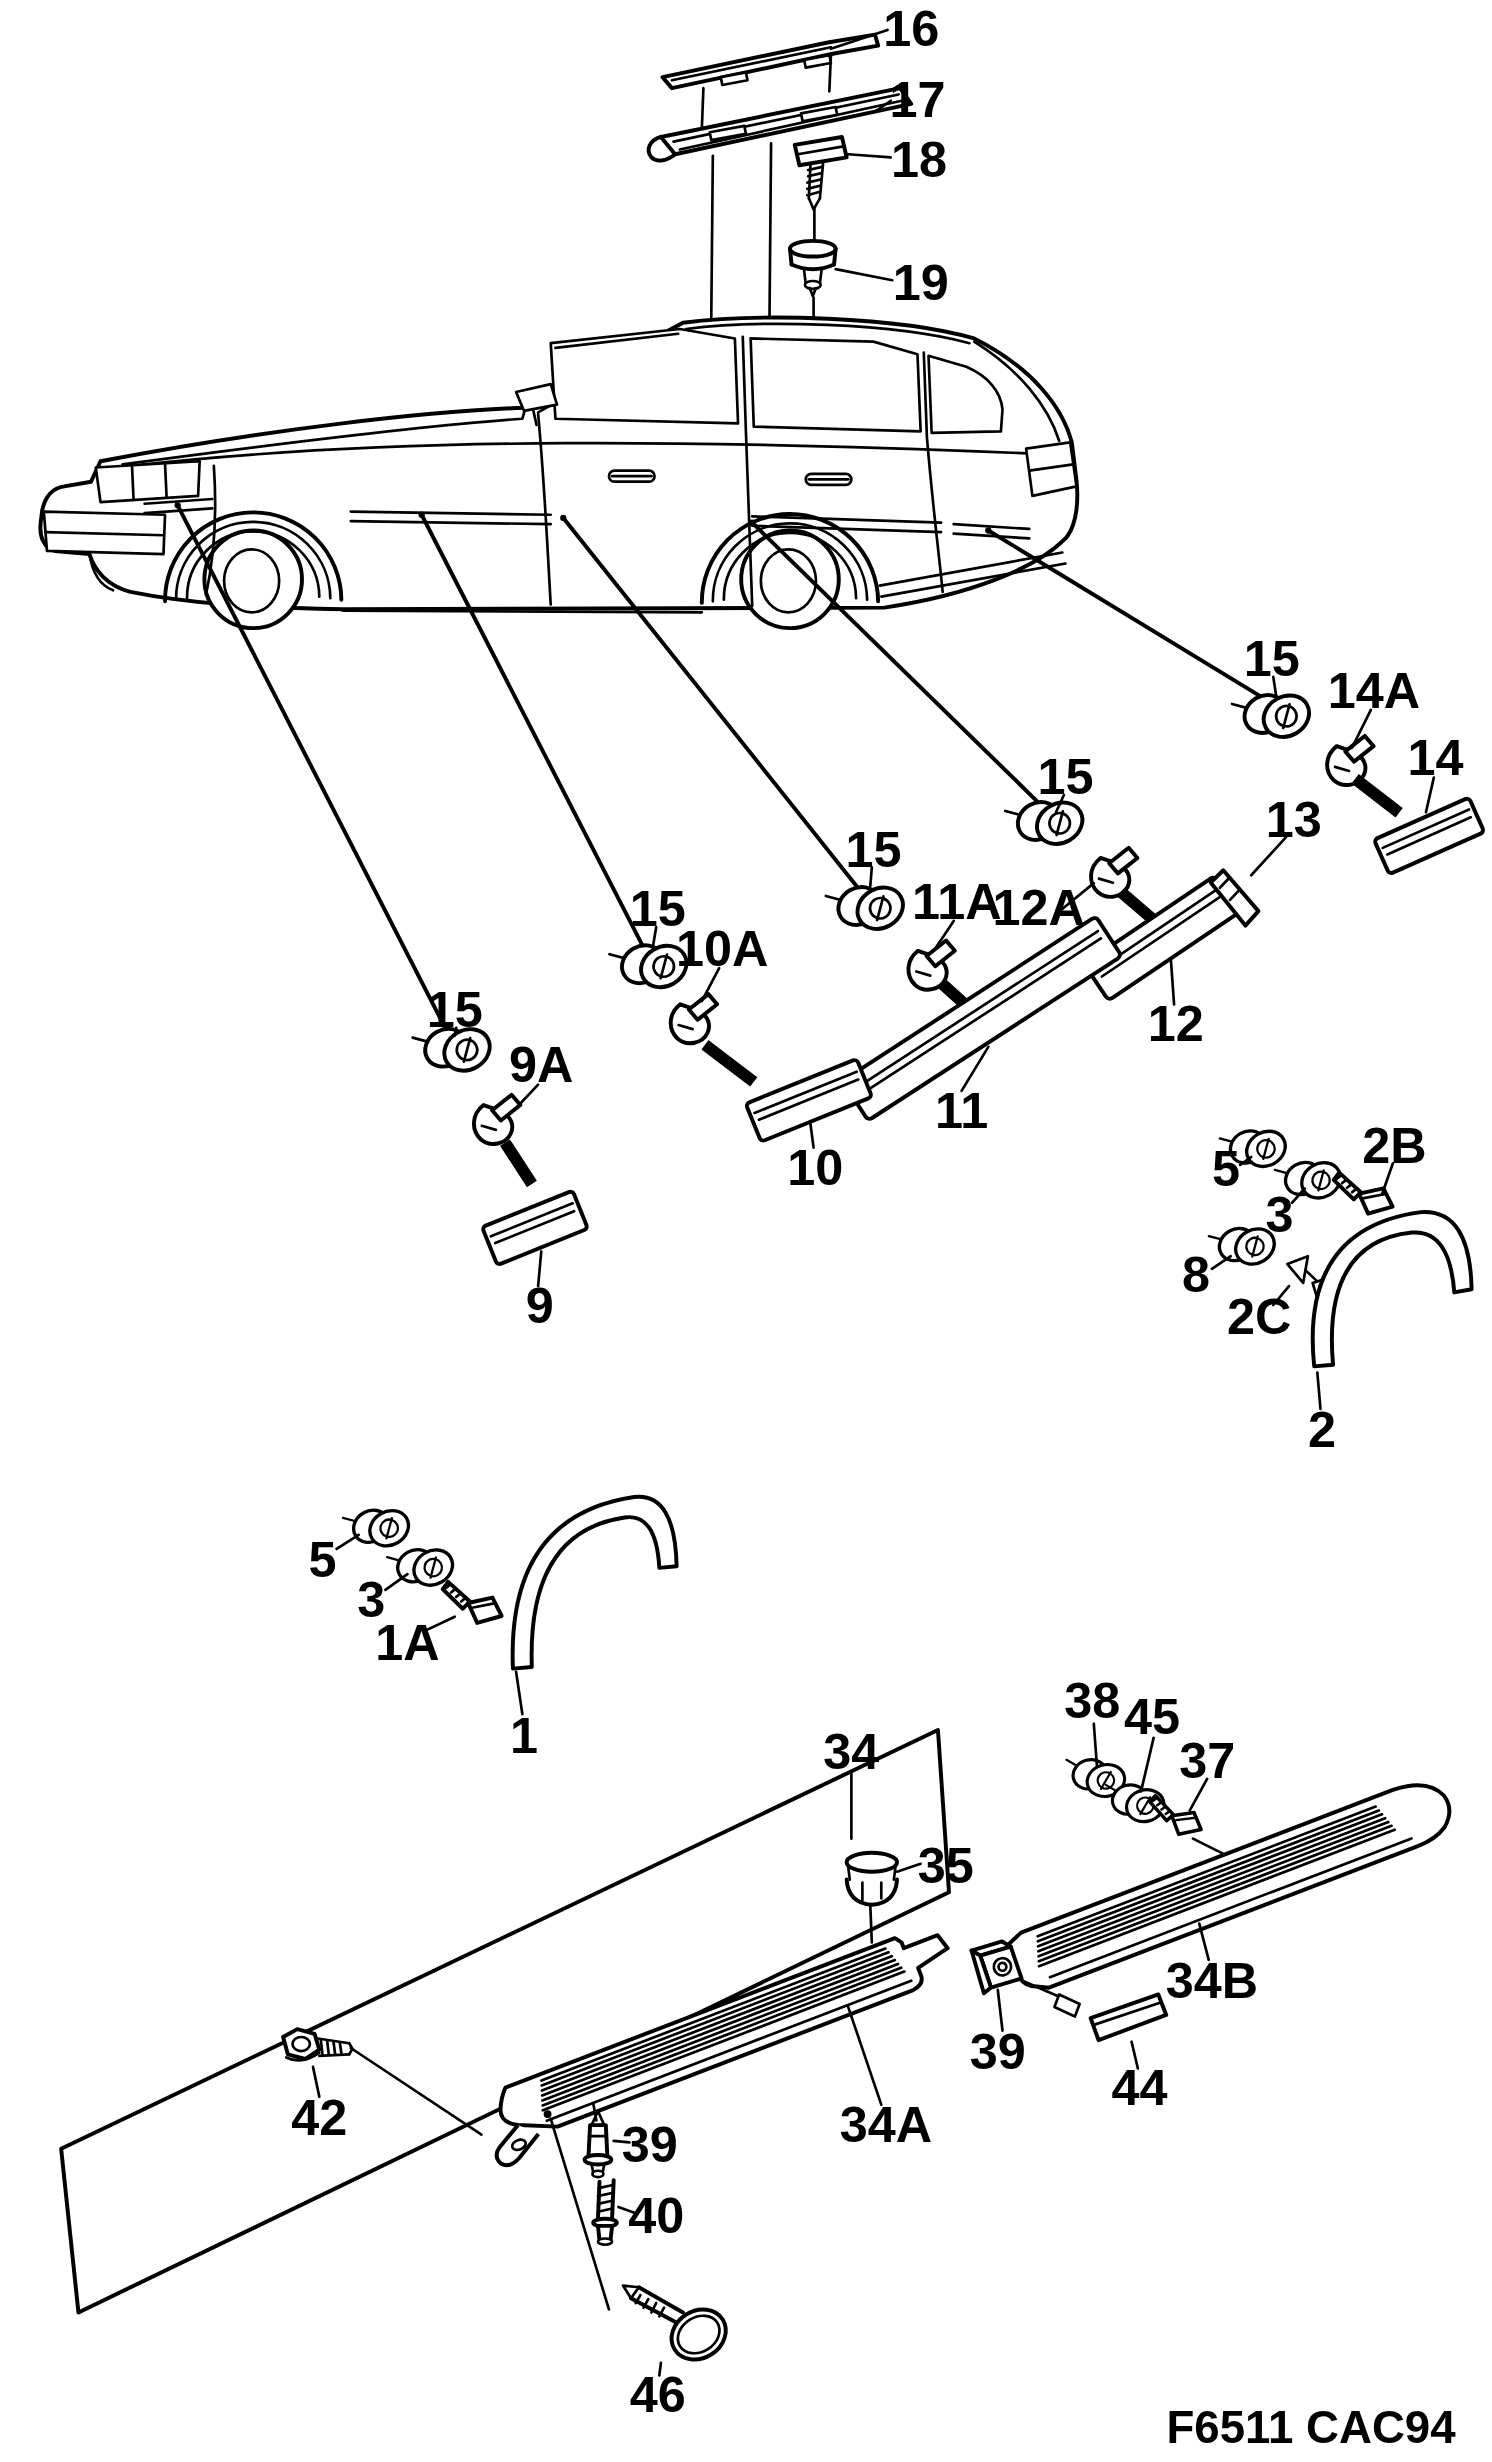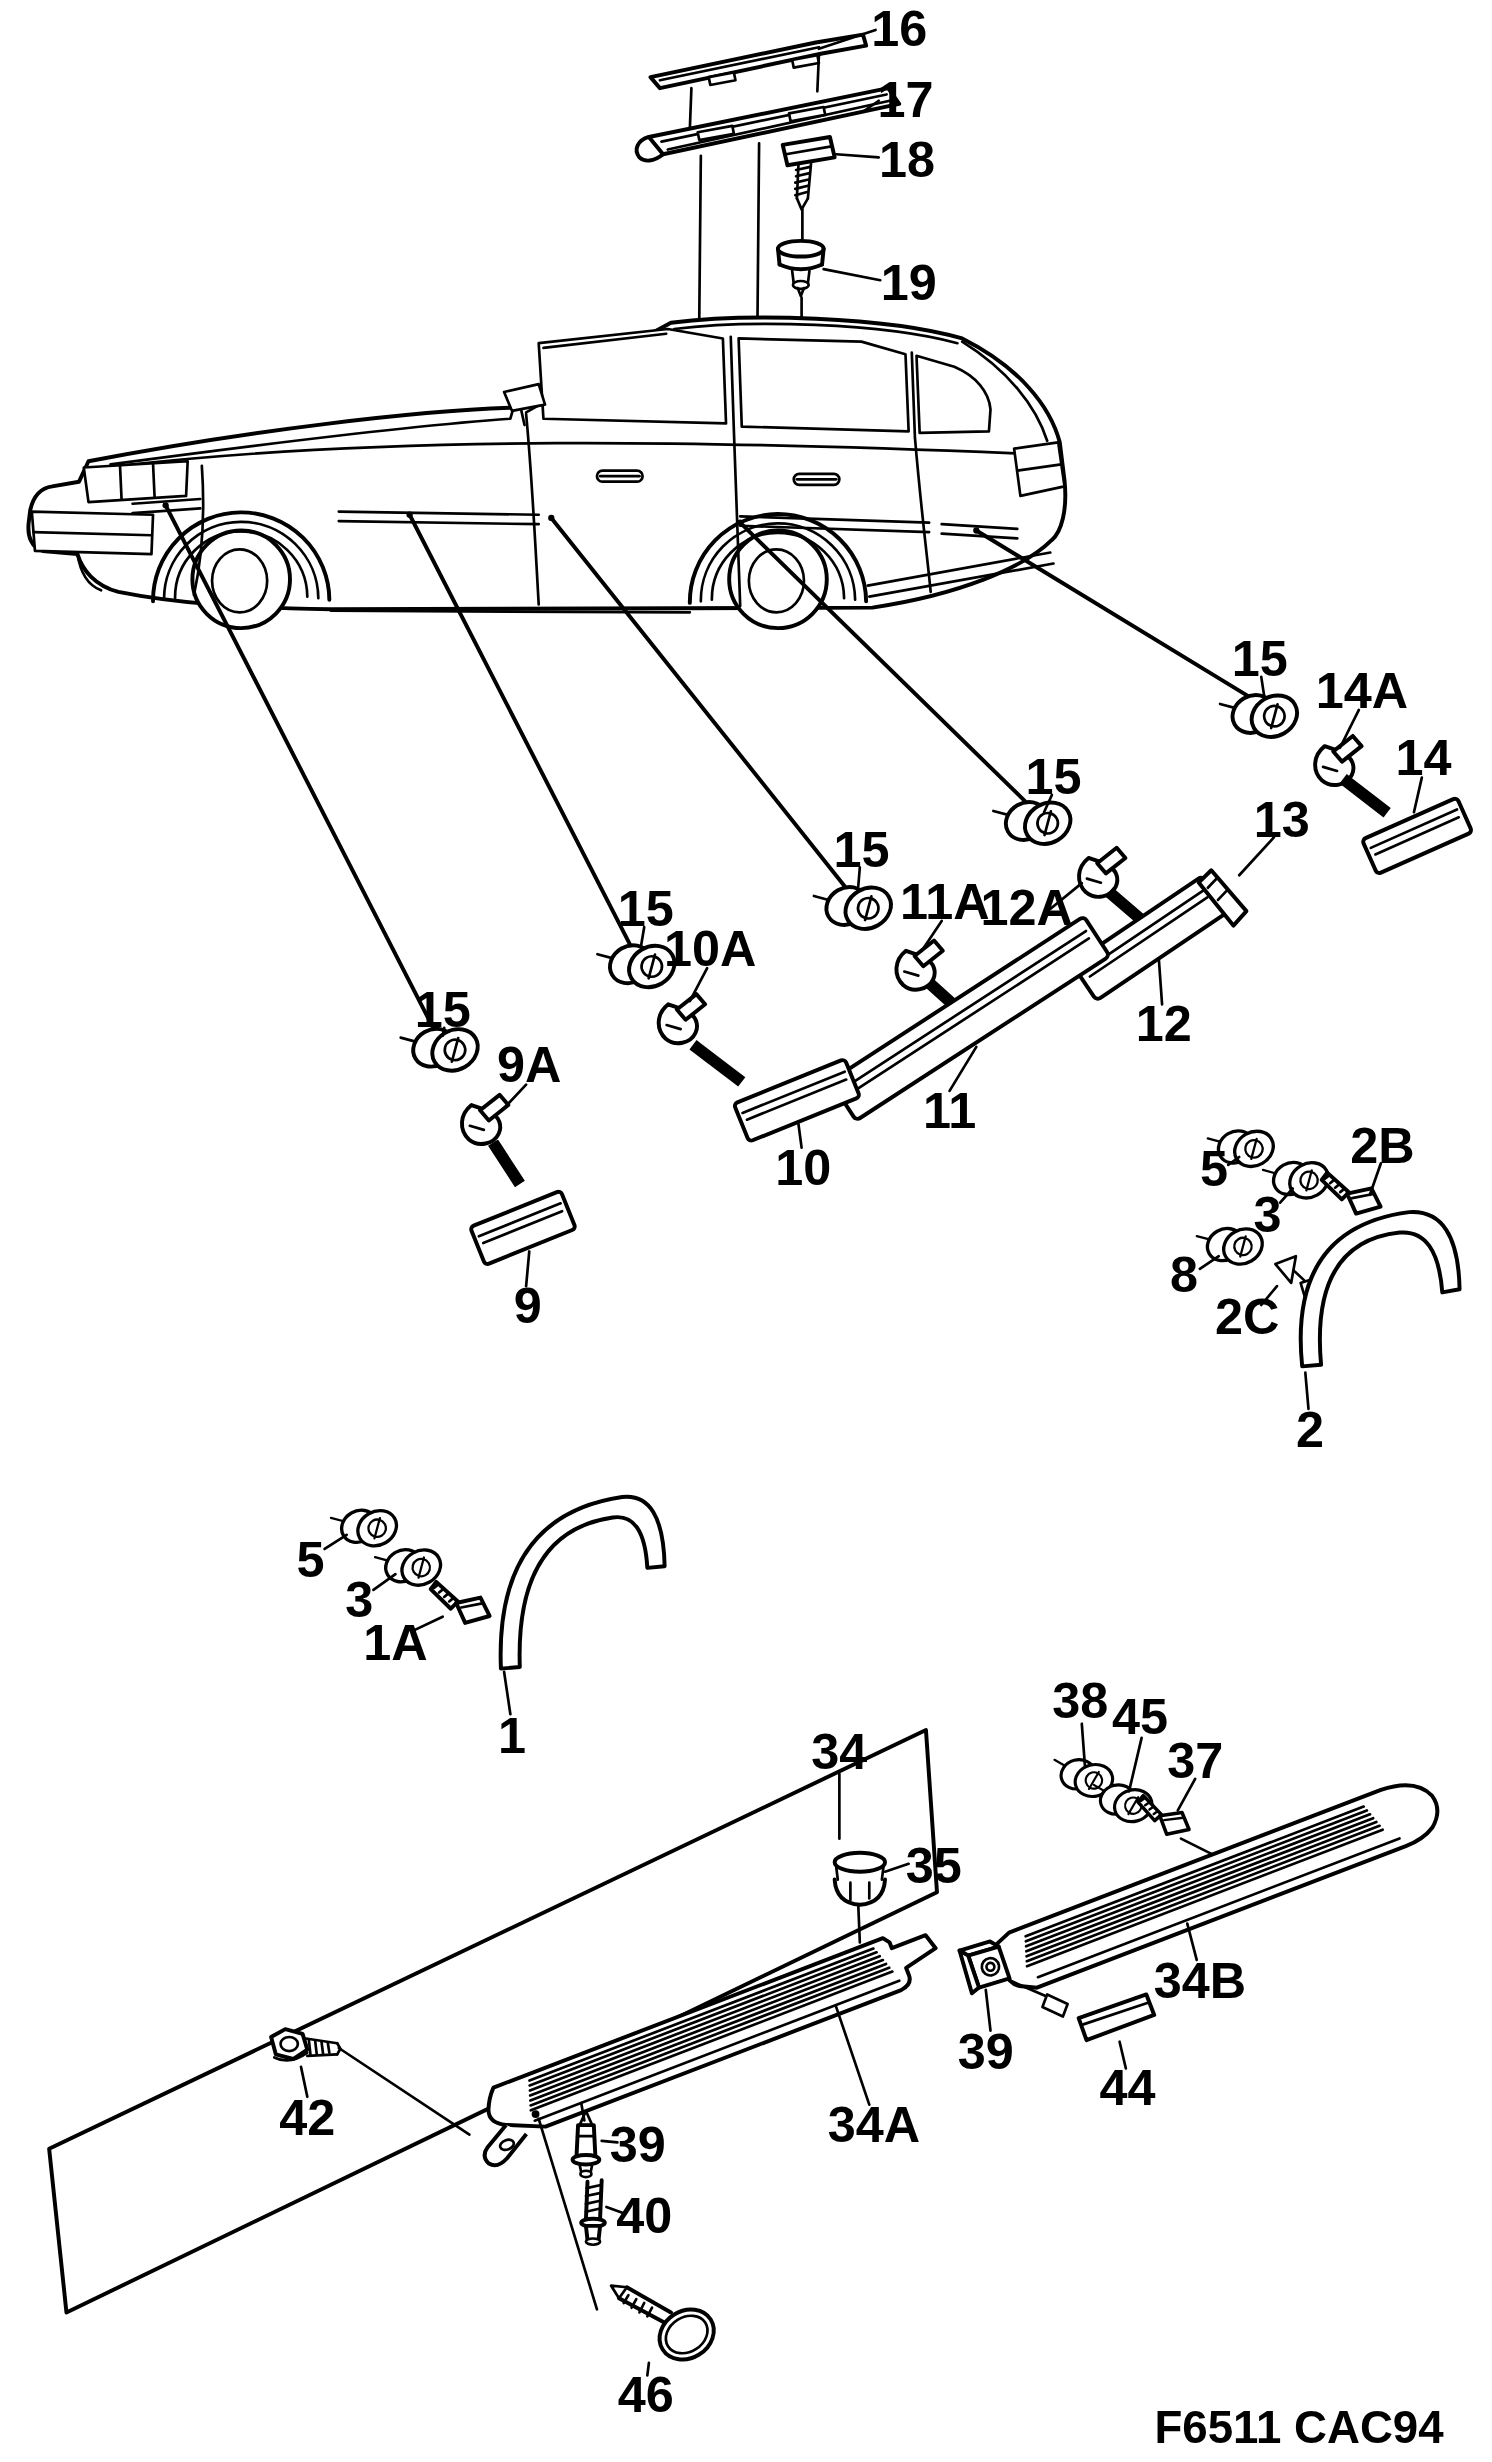--- a/index.html
+++ b/index.html
@@ -1,16 +1,16 @@
 <!DOCTYPE html>
 <html style="font-size:12.6px"><head>
 <meta charset="utf-8">
 <style>
   html,body{margin:0;padding:0;background:#ffffff;}
-  .page{width:1218px;height:2462px;background:#fff;position:relative;}
+  .page{width:1218px;height:2462px;background:#fff;position:relative;padding-left:12px;}
   svg{display:block;}
   .lbl{font-family:"Liberation Sans","DejaVu Sans",sans-serif;font-weight:bold;font-size:64px;fill:#000;}
   .lblf{font-family:"Liberation Sans","DejaVu Sans",sans-serif;font-weight:bold;font-size:58px;fill:#000;}
   .s5{stroke:#000;stroke-width:5;fill:none;stroke-linecap:round;stroke-linejoin:round;}
   .s3{stroke:#000;stroke-width:3.4;fill:none;stroke-linecap:round;stroke-linejoin:round;}
   .sf{stroke:#000;stroke-width:5;fill:#ffffff;stroke-linejoin:round;}
   .sf3{stroke:#000;stroke-width:3.4;fill:#ffffff;stroke-linejoin:round;}
   .thick{stroke:#000;stroke-width:15;stroke-linecap:square;}
   .dot{fill:#000;stroke:none;}
 </style>

